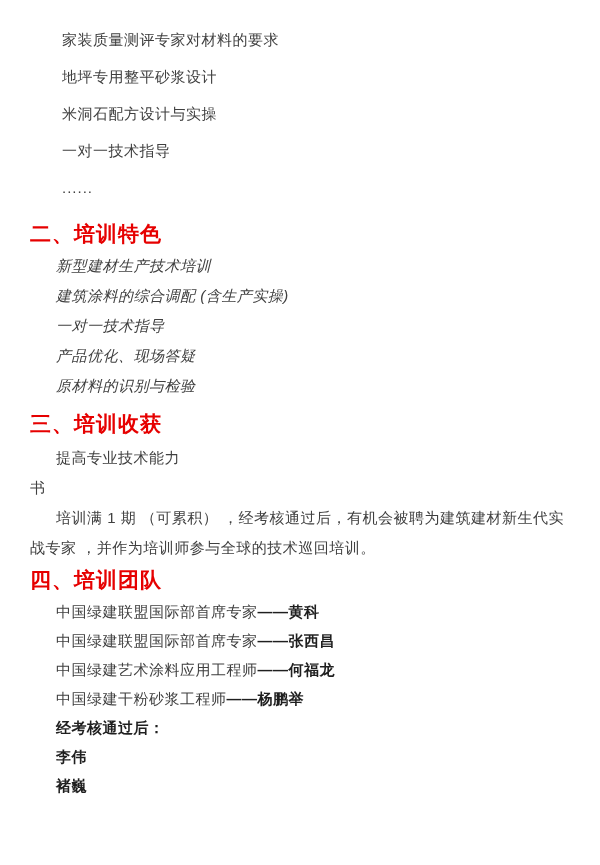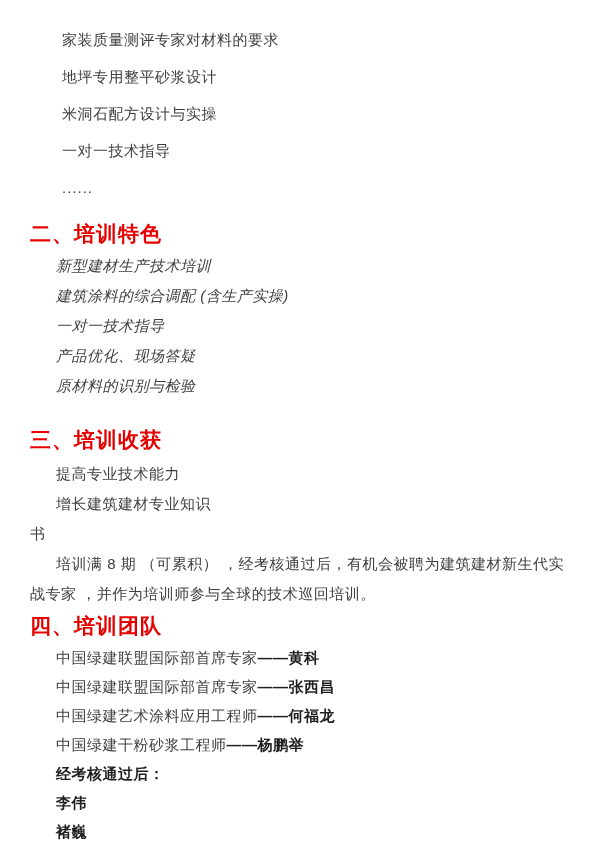--- a/index.html
+++ b/index.html
@@ -25,21 +25,21 @@
   .team .item { margin-bottom: 9px; }                       
   .item.cont { padding-left: 0; }                           
   .heading {
     color: var(--heading-color, #e60000);
     font-size: 21px;
     line-height: 24px;
     font-weight: bold;
     letter-spacing: 1px;
   }
   .heading.h-features { margin-top: 24px; margin-bottom: 10px; }
-  .heading.h-gains    { margin-top: 32px; margin-bottom: 12px; }
+  .heading.h-gains    { margin-top: 16px; margin-bottom: 12px; }
   .heading.h-team     { margin-top: 6px;  margin-bottom: 10px; }
   .bold { font-weight: bold; color: var(--bold-color, #1f1f1f); }
   .dots { letter-spacing: 1px; }
 </style>
 </head>
 <body>
 
 <div class="doc">
 
   <div class="block intro">
@@ -55,23 +55,22 @@
     <div class="item">新型建材生产技术培训</div>
     <div class="item">建筑涂料的综合调配 (含生产实操)</div>
     <div class="item">一对一技术指导</div>
     <div class="item">产品优化、现场答疑</div>
     <div class="item">原材料的识别与检验</div>
   </div>
 
   <div class="heading h-gains">三、培训收获</div>
   <div class="block gains">
     <div class="item">提高专业技术能力</div>
-    <div class="item">增长建筑建材专业知识</div>
     <div class="item cont">书</div>
-    <div class="item">培训满 8 期 （可累积） ，经考核通过后，有机会被聘为建筑建材新生代实</div>
+    <div class="item">培训满 1 期 （可累积） ，经考核通过后，有机会被聘为建筑建材新生代实</div>
     <div class="item cont">战专家 ，并作为培训师参与全球的技术巡回培训。</div>
   </div>
 
   <div class="heading h-team">四、培训团队</div>
   <div class="block team">
     <div class="item">
       <span>中国绿建联盟国际部首席专家</span><span class="bold">——</span><span class="bold">黄科</span>
     </div>
     <div class="item">
       <span>中国绿建联盟国际部首席专家</span><span class="bold">——</span><span class="bold">张西昌</span>

